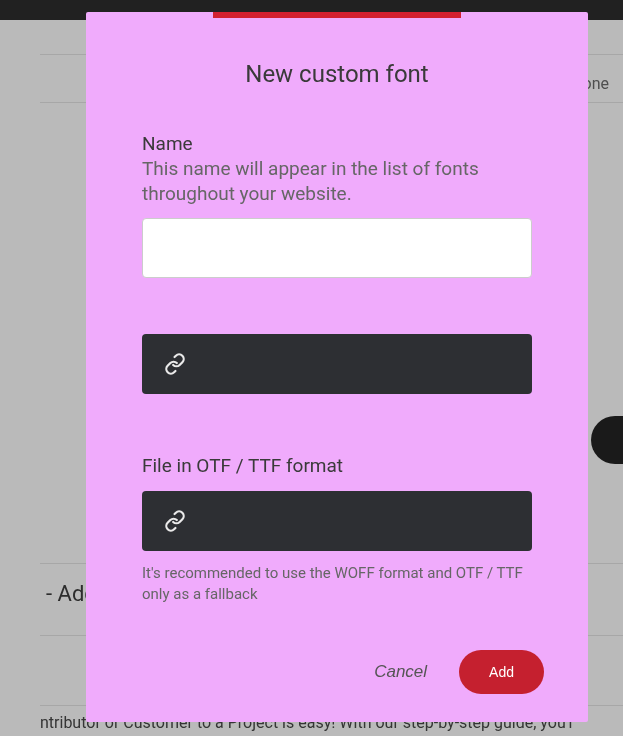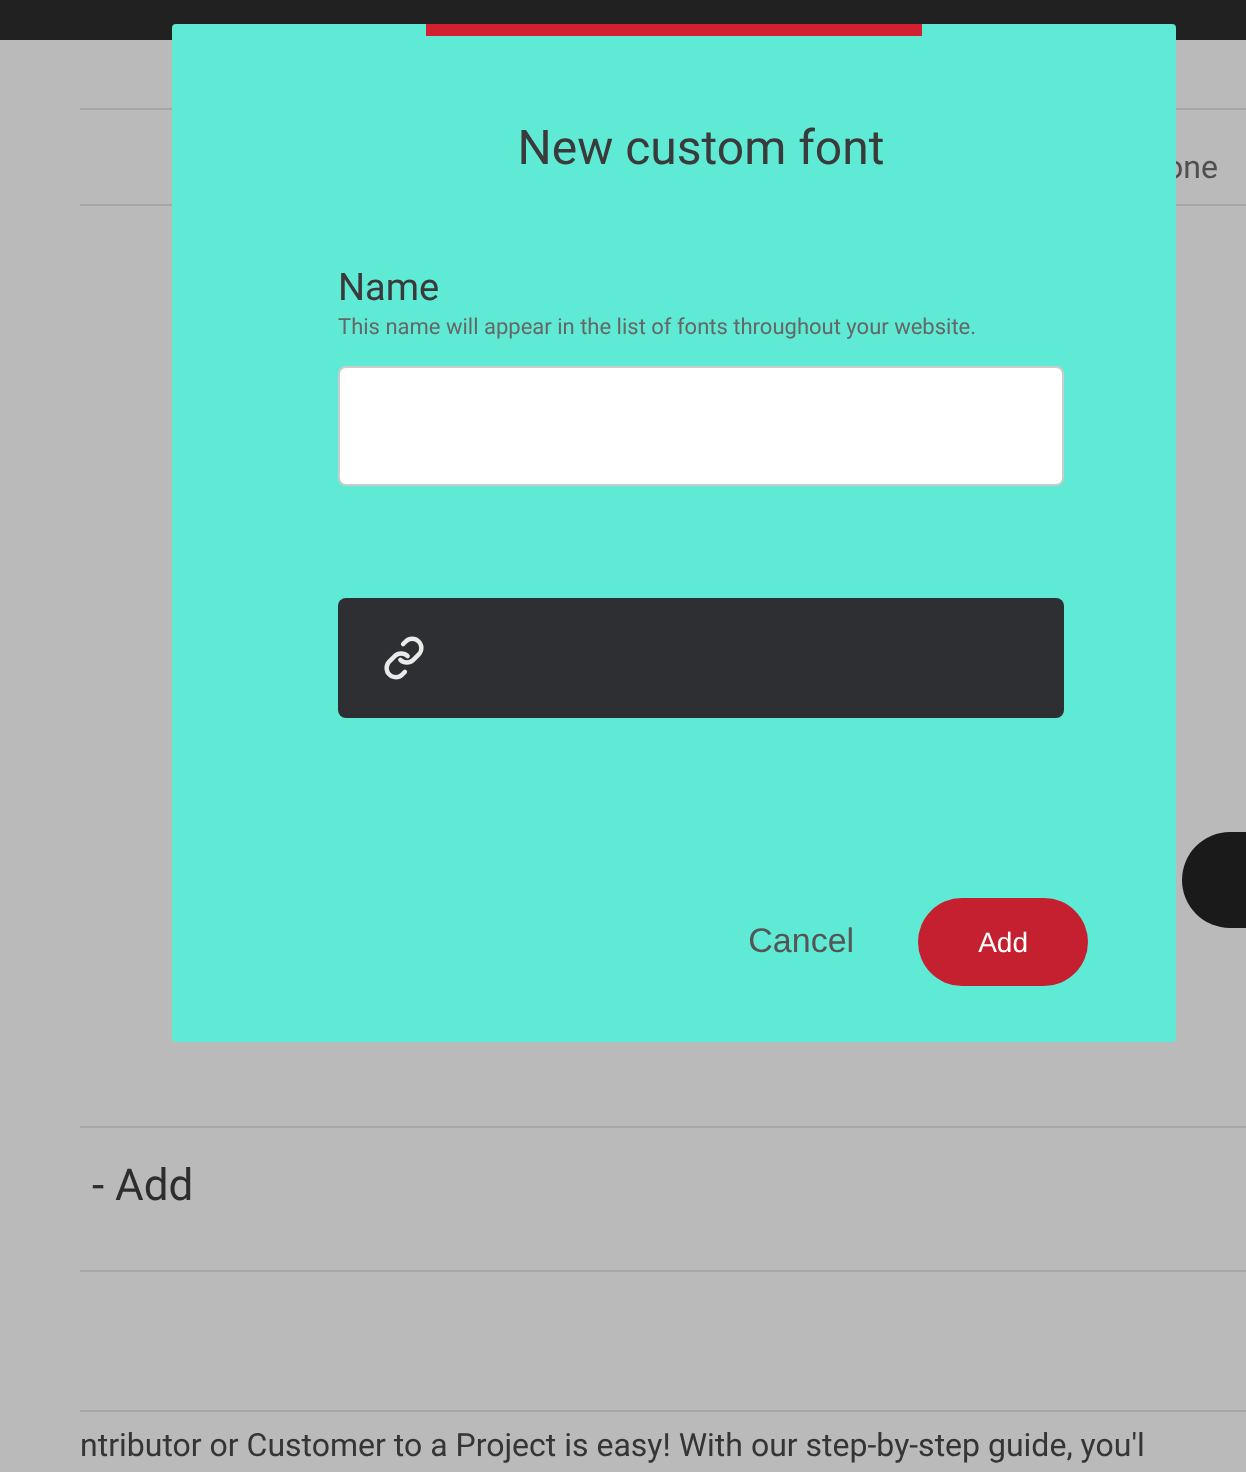--- a/index.html
+++ b/index.html
@@ -40,24 +40,23 @@
       inset: 0;
       background: rgba(0,0,0,0.22);
       z-index: 2;
     }
     .modal {
       position: absolute;
       z-index: 3;
       left: 86px;
       top: 12px;
       width: 502px;
-      background: #5eead4;
+      background: #f0abfc;
       border-radius: 2px;
       padding-bottom: 28px;
-      padding-left: 27px;
     }
     .accent-bar {
       position:absolute;
       top:0;
       left:50%;
       transform:translateX(-50%);
       width:248px;
       height:6px;
       background:#d32030;
     }
@@ -72,21 +71,21 @@
     .section {
       padding: 0 56px;
     }
     .field-label {
       font-size:19px;
       color:#3a3a3a;
       margin-bottom:2px;
       margin-top:16px;
     }
     .field-hint {
-      font-size:11px;
+      font-size:19px;
       line-height:1.3;
       color:#666;
       margin-bottom:12px;
     }
     .text-input {
       width:100%;
       height:60px;
       border:1px solid #ccc;
       border-radius:4px;
       background:#fff;
@@ -120,20 +119,21 @@
       gap:28px;
       padding: 46px 44px 0 56px;
     }
     .btn-cancel {
       background:none;
       border:none;
       color:#555;
       font-size:17px;
       cursor:pointer;
       padding:8px 4px;
+      font-style:italic;
     }
     .btn-add {
       background:#c5202f;
       color:#fff;
       border:none;
       border-radius:24px;
       font-size:14px;
       font-weight:500;
       padding: 14px 30px;
       cursor:pointer;
@@ -174,18 +174,29 @@
     <div class="file-picker">
       <svg class="link-icon" width="22" height="22" viewBox="0 0 24 24" fill="none" stroke="currentColor" stroke-width="2.4" stroke-linecap="round" stroke-linejoin="round">
         <path d="M10 13a5 5 0 0 0 7.07 0l3-3a5 5 0 0 0-7.07-7.07l-1.5 1.5"></path>
         <path d="M14 11a5 5 0 0 0-7.07 0l-3 3a5 5 0 0 0 7.07 7.07l1.5-1.5"></path>
       </svg>
     </div>
   </div>
 
   <div class="spacer-lg"></div>
 
+  <div class="section">
+    <div class="field-label">File in OTF / TTF format</div>
+    <div class="spacer-md"></div>
+    <div class="file-picker">
+      <svg class="link-icon" width="22" height="22" viewBox="0 0 24 24" fill="none" stroke="currentColor" stroke-width="2.4" stroke-linecap="round" stroke-linejoin="round">
+        <path d="M10 13a5 5 0 0 0 7.07 0l3-3a5 5 0 0 0-7.07-7.07l-1.5 1.5"></path>
+        <path d="M14 11a5 5 0 0 0-7.07 0l-3 3a5 5 0 0 0 7.07 7.07l1.5-1.5"></path>
+      </svg>
+    </div>
+    <div class="recommend">It's recommended to use the WOFF format and OTF / TTF only as a fallback</div>
+  </div>
 
   <div class="actions">
     <button class="btn-cancel">Cancel</button>
     <button class="btn-add">Add</button>
   </div>
 </div>
 
 </body></html>

